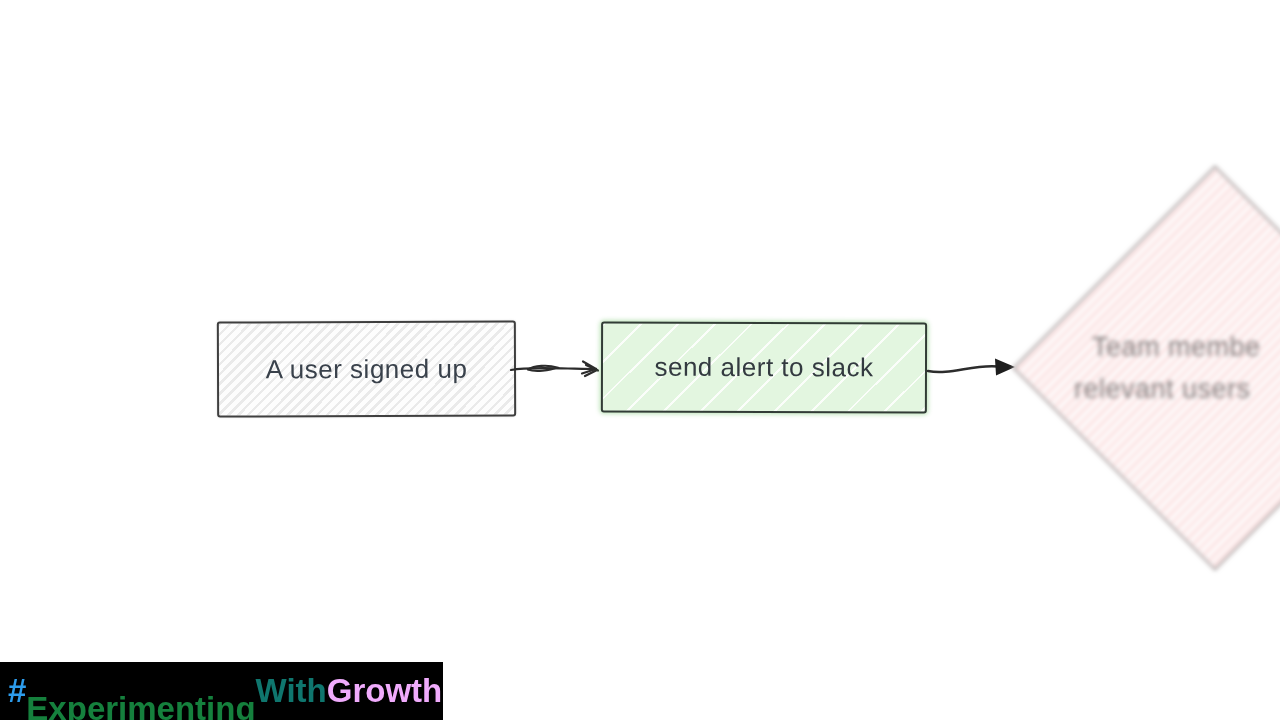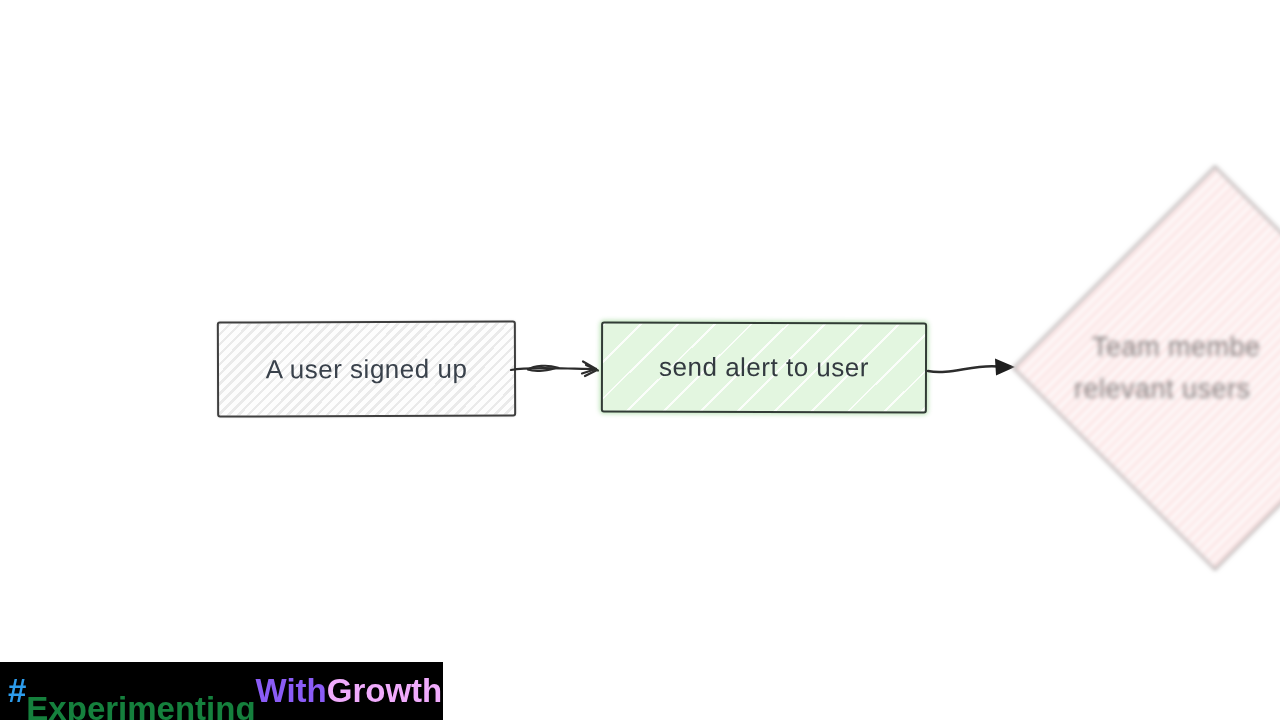--- a/index.html
+++ b/index.html
@@ -106,21 +106,21 @@
     padding-left: 8px;
     white-space: nowrap;
   }
   .banner span {
     font-size: 33px;
     font-weight: 800;
     letter-spacing: 0px;
   }
   .banner .seg-hash  { color: #2d9cec; }
   .banner .seg-1     { color: #15803d; margin-top: 36px; }
-  .banner .seg-2     { color: #8b5cf6; text-align: center; }
+  .banner .seg-2     { color: #0f766e; text-align: center; }
   .banner .seg-3     { color: #f0abfc; }
 </style>
 </head>
 <body>
 
 <div class="stage">
 
   <div class="node node-event">
     <span class="node-label">A user signed up</span>
   </div>
@@ -130,21 +130,21 @@
       <path d="M3,27 C18,24 40,25 60,25.5 C74,25.8 82,26 88,26"></path>
       <path d="M20,26.5 C26,22.5 40,21.5 49,24.5 C42,27.5 27,29 20,26.5"></path>
       <path d="M88,26 L75,18.5"></path>
       <path d="M88,26 L74,30.5"></path>
       <path d="M90,27.5 L78,22"></path>
       <path d="M89,27 L77,33"></path>
     </g>
   </svg>
 
   <div class="node node-action">
-    <span class="node-label">send alert to user</span>
+    <span class="node-label">send alert to slack</span>
   </div>
 
   <svg class="connector connector-2" width="104" height="50" viewBox="0 0 104 50">
     <g>
       <path d="M10,28 C32,32.5 55,21 80,23.5" fill="none" stroke="#2c2c2c" stroke-width="2.4" stroke-linecap="round"></path>
       <polygon points="77,15.5 97,24 78,32.5" fill="#1e1e1e"></polygon>
     </g>
   </svg>
 
   <div class="decision-wrap">

